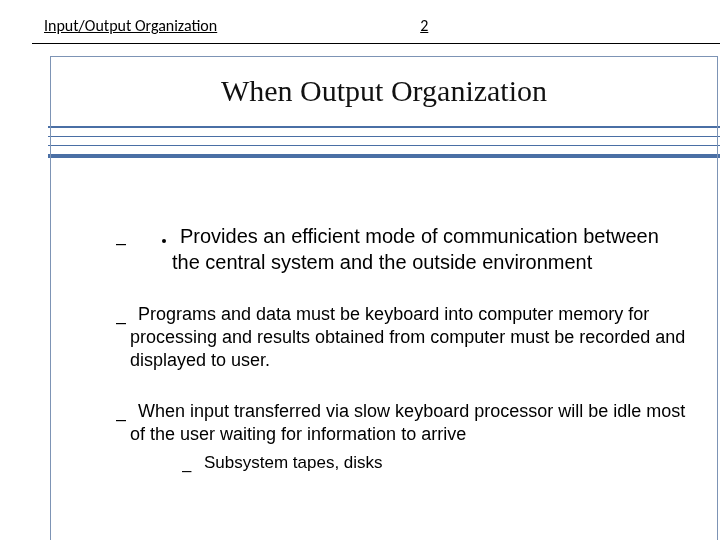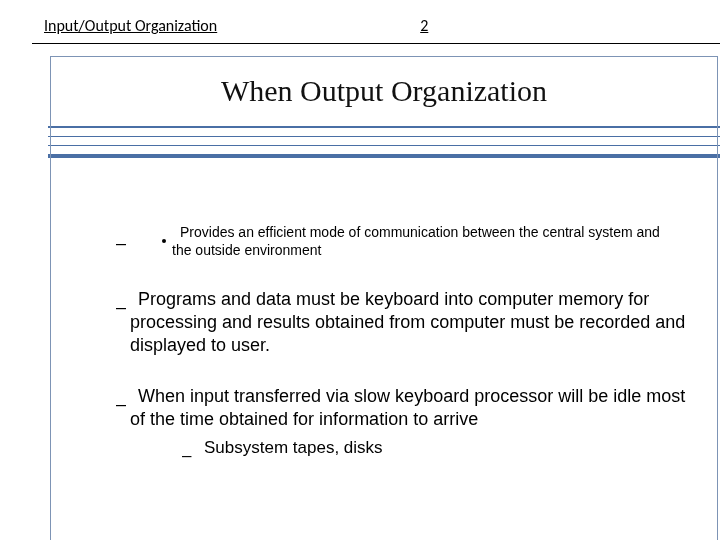--- a/index.html
+++ b/index.html
@@ -51,21 +51,21 @@
   .dash-item .dash {
     position: absolute;
     left: 6px;
     top: 0;
   }
   .dash-item.bold-head .head { font-weight: 700; font-size: 20px; }
   .bullet-sub {
     position: relative;
     padding-left: 34px;
     margin-top: 8px;
-    font-size: 14px;
+    font-size: 20px;
   }
   .bullet-sub .dot {
     position: absolute;
     left: 16px;
     top: 7px;
     width: 4px;
     height: 4px;
     background: #000;
     border-radius: 50%;
   }
@@ -123,21 +123,21 @@
       </div>
     </div>
 
     <div class="dash-item">
       <span class="dash">–</span>
       <span>Programs and data must be keyboard into computer memory for processing and results obtained from computer must be recorded and displayed to user.</span>
     </div>
 
     <div class="dash-item">
       <span class="dash">–</span>
-      <span>When input transferred via slow keyboard processor will be idle most of the time obtained for information to arrive</span>
+      <span>When input transferred via slow keyboard processor will be idle most of the user waiting for information to arrive</span>
       <div class="dash-sub2">
         <span class="dash">–</span>
         <span>Subsystem tapes, disks</span>
       </div>
     </div>
 
   </div>
 
 </div>
 

